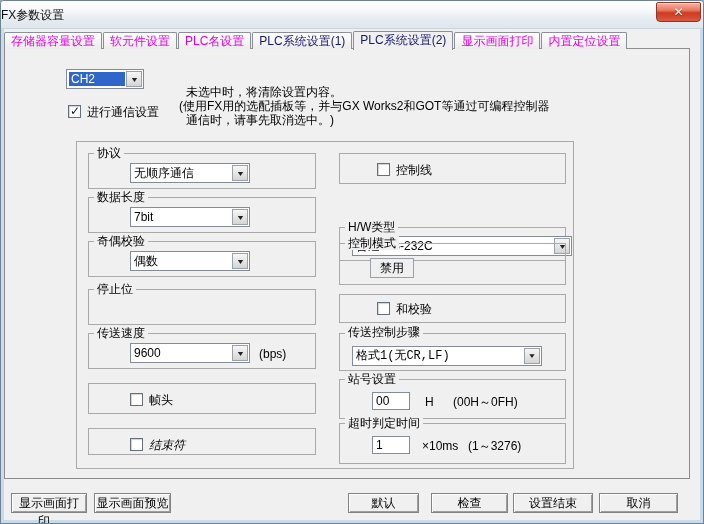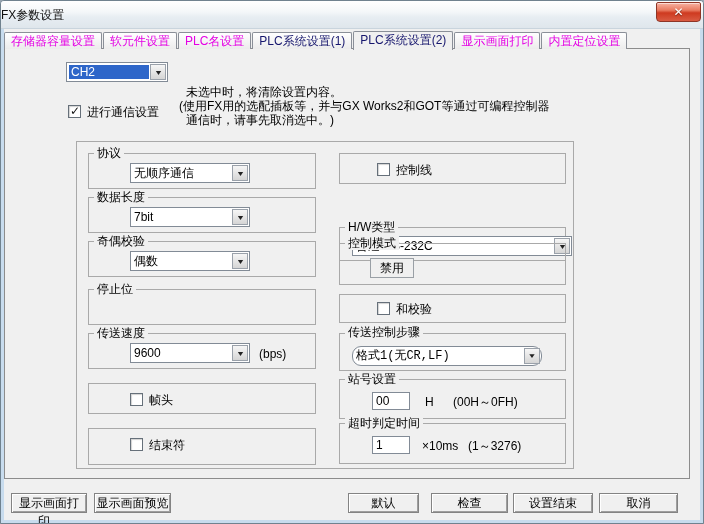--- a/index.html
+++ b/index.html
@@ -80,21 +80,21 @@
     <div class="tab modified">软元件设置</div>
     <div class="tab modified">PLC名设置</div>
     <div class="tab normal">PLC系统设置(1)</div>
     <div class="tab normal active">PLC系统设置(2)</div>
     <div class="tab modified">显示画面打印</div>
     <div class="tab modified">内置定位设置</div>
   </div>
 
   <div class="tabpage"></div>
 
-  <div class="combo" style="left:65px;top:61px;width:102px;">
+  <div class="combo" style="left:65px;top:68px;width:78px;">
     <span class="combo-text selected">CH2</span>
     <span class="combo-btn"></span>
   </div>
 
   <div class="checkbox checked" style="left:67px;top:104px;"></div>
   <span class="cb-label" style="left:86px;top:104px;">进行通信设置</span>
 
   <div class="note" style="left:185px;top:84px;">未选中时，将清除设置内容。</div>
   <div class="note" style="left:178px;top:98px;">(使用FX用的选配插板等，并与GX Works2和GOT等通过可编程控制器</div>
   <div class="note" style="left:185px;top:112px;">通信时，请事先取消选中。)</div>
@@ -136,21 +136,21 @@
       <span class="combo-btn"></span>
     </div>
     <span class="unit-label" style="left:170px;top:13px;">(bps)</span>
   </div>
 
   <div class="groupbox" style="left:87px;top:382px;width:228px;height:31px;">
     <div class="checkbox" style="left:41px;top:9px;"></div>
     <span class="cb-label" style="left:60px;top:9px;">帧头</span>
   </div>
 
-  <div class="groupbox" style="left:87px;top:427px;width:228px;height:37px;">
+  <div class="groupbox" style="left:87px;top:427px;width:228px;height:27px;font-style:italic;">
     <div class="checkbox" style="left:41px;top:9px;"></div>
     <span class="cb-label" style="left:60px;top:9px;">结束符</span>
   </div>
 
   <div class="groupbox" style="left:338px;top:152px;width:227px;height:31px;">
     <div class="checkbox" style="left:37px;top:9px;"></div>
     <span class="cb-label" style="left:56px;top:9px;">控制线</span>
   </div>
 
   <div class="groupbox" style="left:338px;top:196px;width:227px;height:34px;margin-top:30px;">
@@ -166,21 +166,21 @@
     <div class="staticfield" style="left:30px;top:14px;width:44px;height:20px;">禁用</div>
   </div>
 
   <div class="groupbox" style="left:338px;top:293px;width:227px;height:29px;">
     <div class="checkbox" style="left:37px;top:7px;"></div>
     <span class="cb-label" style="left:56px;top:7px;">和校验</span>
   </div>
 
   <div class="groupbox" style="left:338px;top:332px;width:227px;height:38px;font-family:Liberation Mono, monospace;">
     <span class="gb-label">传送控制步骤</span>
-    <div class="combo" style="left:12px;top:12px;width:190px;border-radius:9px;">
+    <div class="combo" style="left:12px;top:12px;width:190px;">
       <span class="combo-text">格式1(无CR,LF)</span>
       <span class="combo-btn"></span>
     </div>
   </div>
 
   <div class="groupbox" style="left:338px;top:378px;width:227px;height:40px;">
     <span class="gb-label">站号设置</span>
     <div class="textinput" style="left:32px;top:12px;width:38px;height:18px;">00</div>
     <span class="unit-label" style="left:85px;top:15px;">H</span>
     <span class="unit-label" style="left:113px;top:15px;">(00H～0FH)</span>

